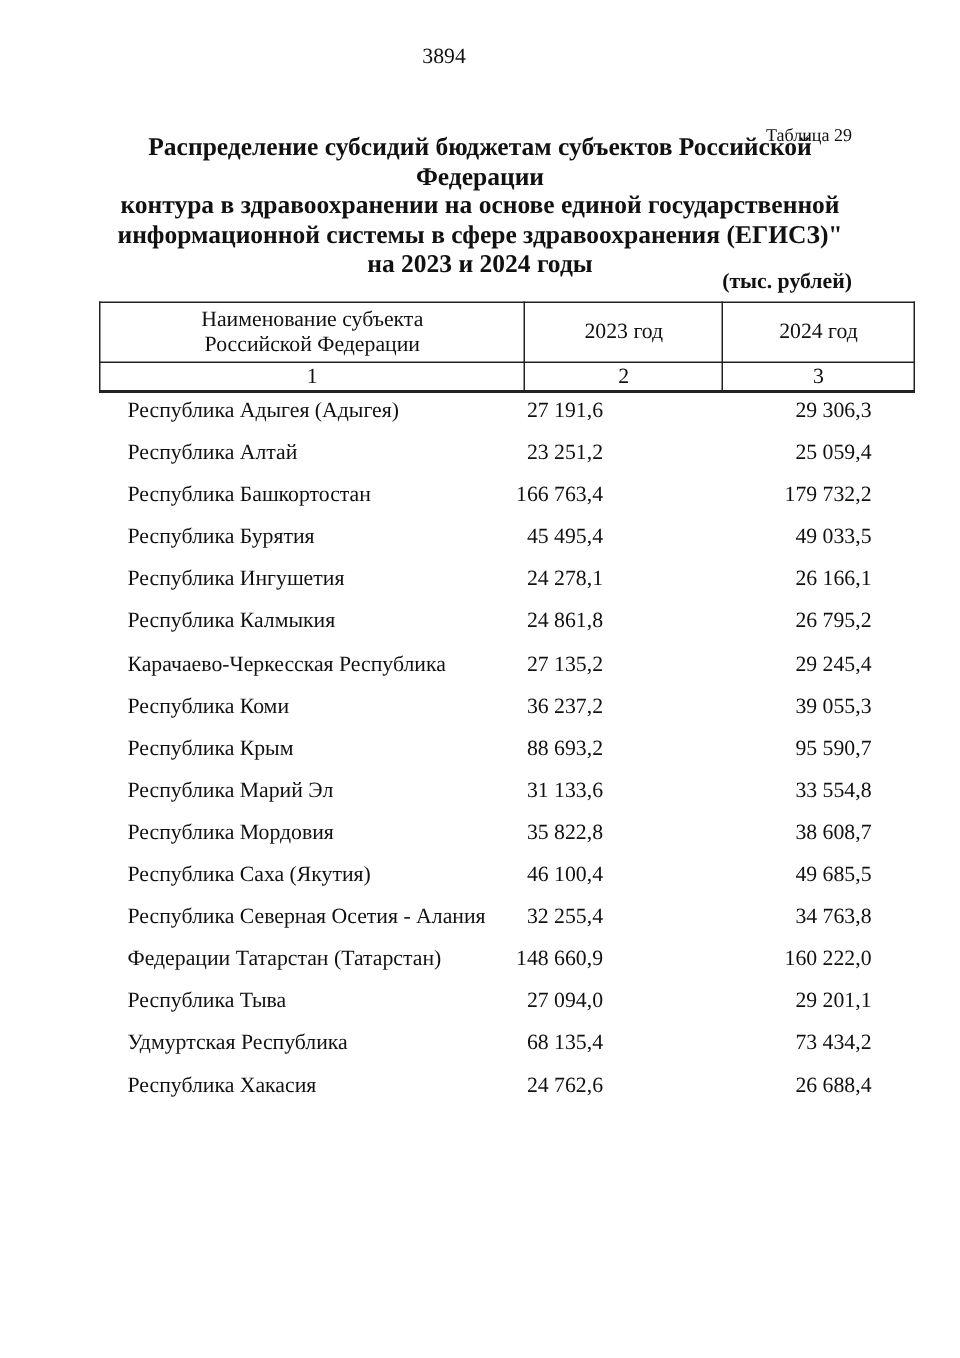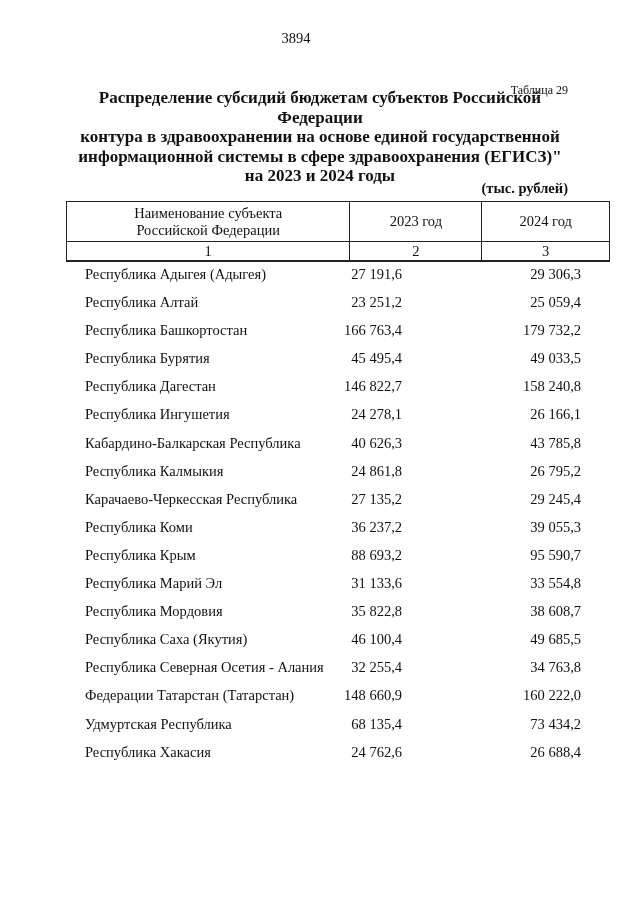--- a/index.html
+++ b/index.html
@@ -93,33 +93,23 @@
       <span class="name">Республика Башкортостан</span>
       <span class="v2023">166 763,4</span>
       <span class="v2024">179 732,2</span>
     </div>
     <div class="row">
       <span class="name">Республика Бурятия</span>
       <span class="v2023">45 495,4</span>
       <span class="v2024">49 033,5</span>
     </div>
     <div class="row">
-      <span class="name">Республика Дагестан</span>
-      <span class="v2023">146 822,7</span>
-      <span class="v2024">158 240,8</span>
-    </div>
-    <div class="row">
       <span class="name">Республика Ингушетия</span>
       <span class="v2023">24 278,1</span>
       <span class="v2024">26 166,1</span>
-    </div>
-    <div class="row">
-      <span class="name">Кабардино-Балкарская Республика</span>
-      <span class="v2023">40 626,3</span>
-      <span class="v2024">43 785,8</span>
     </div>
     <div class="row">
       <span class="name">Республика Калмыкия</span>
       <span class="v2023">24 861,8</span>
       <span class="v2024">26 795,2</span>
     </div>
     <div class="row">
       <span class="name">Карачаево-Черкесская Республика</span>
       <span class="v2023">27 135,2</span>
       <span class="v2024">29 245,4</span>
@@ -153,20 +143,25 @@
       <span class="name">Республика Северная Осетия - Алания</span>
       <span class="v2023">32 255,4</span>
       <span class="v2024">34 763,8</span>
     </div>
     <div class="row">
       <span class="name">Федерации Татарстан (Татарстан)</span>
       <span class="v2023">148 660,9</span>
       <span class="v2024">160 222,0</span>
     </div>
     <div class="row">
+      <span class="name">Республика Тыва</span>
+      <span class="v2023">27 094,0</span>
+      <span class="v2024">29 201,1</span>
+    </div>
+    <div class="row">
       <span class="name">Удмуртская Республика</span>
       <span class="v2023">68 135,4</span>
       <span class="v2024">73 434,2</span>
     </div>
     <div class="row">
       <span class="name">Республика Хакасия</span>
       <span class="v2023">24 762,6</span>
       <span class="v2024">26 688,4</span>
     </div>
   </div>

